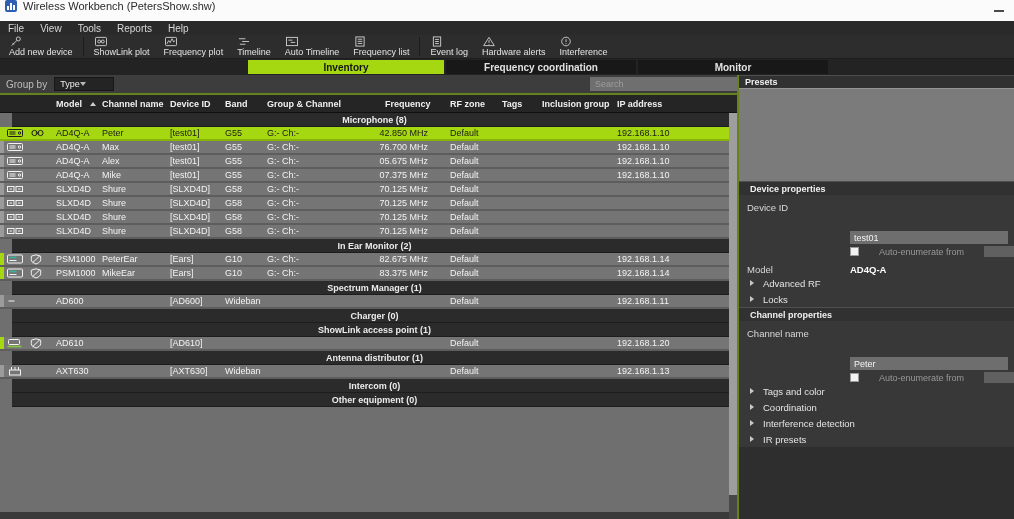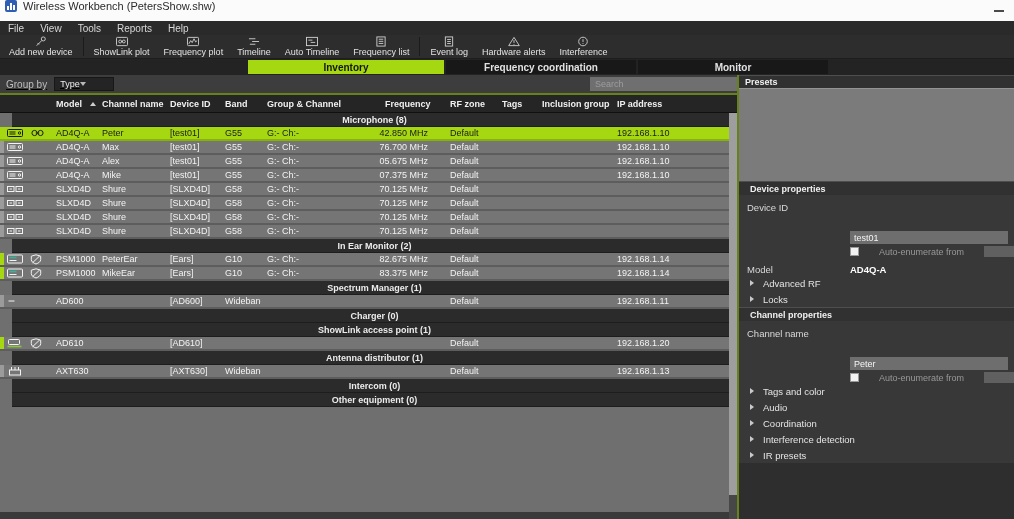--- a/index.html
+++ b/index.html
@@ -19,33 +19,33 @@
   .appicon i:nth-child(1){height:4px}.appicon i:nth-child(2){height:7px}.appicon i:nth-child(3){height:5px}
   .wintitle { font-size:11px; color:#2b2b2b; }
   .minbtn { position:absolute; right:10px; top:10px; width:10px; height:2px; background:#4a4a4a; }
   
   .menubar { position:absolute; left:0; top:21px; width:1014px; height:14px;
     background:#2a2a2a; display:flex; align-items:center; }
   .menu-item { font-size:10px; color:#d8d8d8; padding:0 8px; height:14px; display:flex; align-items:center; cursor:default; }
   
   .toolbar { position:absolute; left:0; top:35px; width:1014px; height:24px;
     background:#2d2d2d; border-bottom:1px solid #1e1e1e; display:flex; align-items:stretch; padding-left:2px; }
-  .tb-btn { display:flex; flex-direction:column; align-items:center; justify-content:center;
+  .tb-btn { display:flex; flex-direction:column; justify-content:center;
     padding:1px 7px; color:#e3e3e3; }
   .tb-btn svg { width:14px; height:12px; stroke:#cfcfcf; fill:none; stroke-width:1; }
   .tb-label { font-size:9px; margin-top:0; white-space:nowrap; color:#e3e3e3; }
   .tb-sep { width:1px; background:#1b1b1b; margin:2px 3px; }
   
   .tabstrip { position:absolute; left:0; top:59px; width:1014px; height:16px; background:#232323; }
   .tab { position:absolute; top:1px; height:14px; display:flex; align-items:center; justify-content:center;
     font-size:10px; font-weight:bold; background:#181818; color:#e2e2e2; }
   .tab.active { background:var(--accent); color:#141414; }
   
   .grouprow { position:absolute; left:0; top:75px; width:737px; height:18px; background:#3d3d3d;
-    display:flex; align-items:center;text-decoration:underline; }
+    display:flex; align-items:center; }
   .groupby-label { font-size:10px; color:#bdbdbd; margin-left:6px; }
   .dropdown { margin-left:7px; width:60px; height:14px; background:#242424; border:1px solid #171717;
     color:#ececec; font-size:9px; display:flex; align-items:center; justify-content:flex-start; padding:0 5px; }
   .dd-caret { width:0; height:0; border-left:3.5px solid transparent; border-right:3.5px solid transparent;
     border-top:4px solid #b8b8b8; }
   .search-input { position:absolute; left:590px; top:2px; width:147px; height:14px; background:#6f6f6f;
     border:none; outline:none; font-size:9px; color:#222; padding:0 5px; font-family:"Liberation Sans",sans-serif; }
   .search-input::placeholder { color:#9d9d9d; }
   
   .tablewrap { position:absolute; left:0; top:93px; width:737px; height:426px;
@@ -606,24 +606,20 @@
         <input class="auto-input" type="text" disabled="" style="">
       </div>
     </div>
   </div>
   <div class="expander">
     <span class="exp-arrow"></span>
     <span>Tags and color</span>
   </div>
   <div class="expander">
     <span class="exp-arrow"></span>
-    <span>Audio</span>
-  </div>
-  <div class="expander">
-    <span class="exp-arrow"></span>
     <span>Coordination</span>
   </div>
   <div class="expander">
     <span class="exp-arrow"></span>
     <span>Interference detection</span>
   </div>
   <div class="expander">
     <span class="exp-arrow"></span>
     <span>IR presets</span>
   </div>

